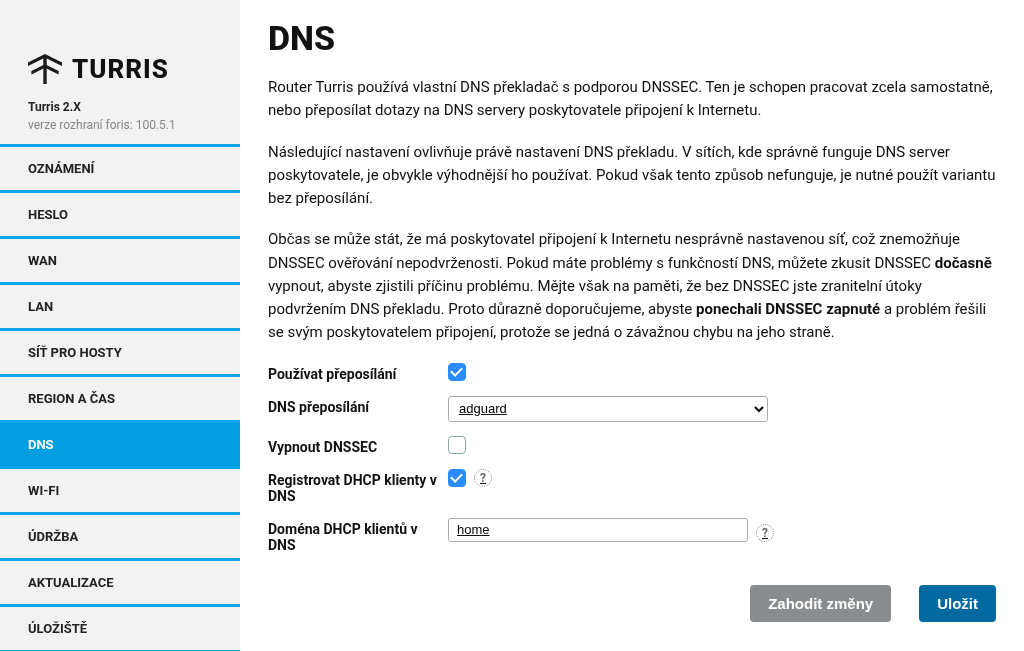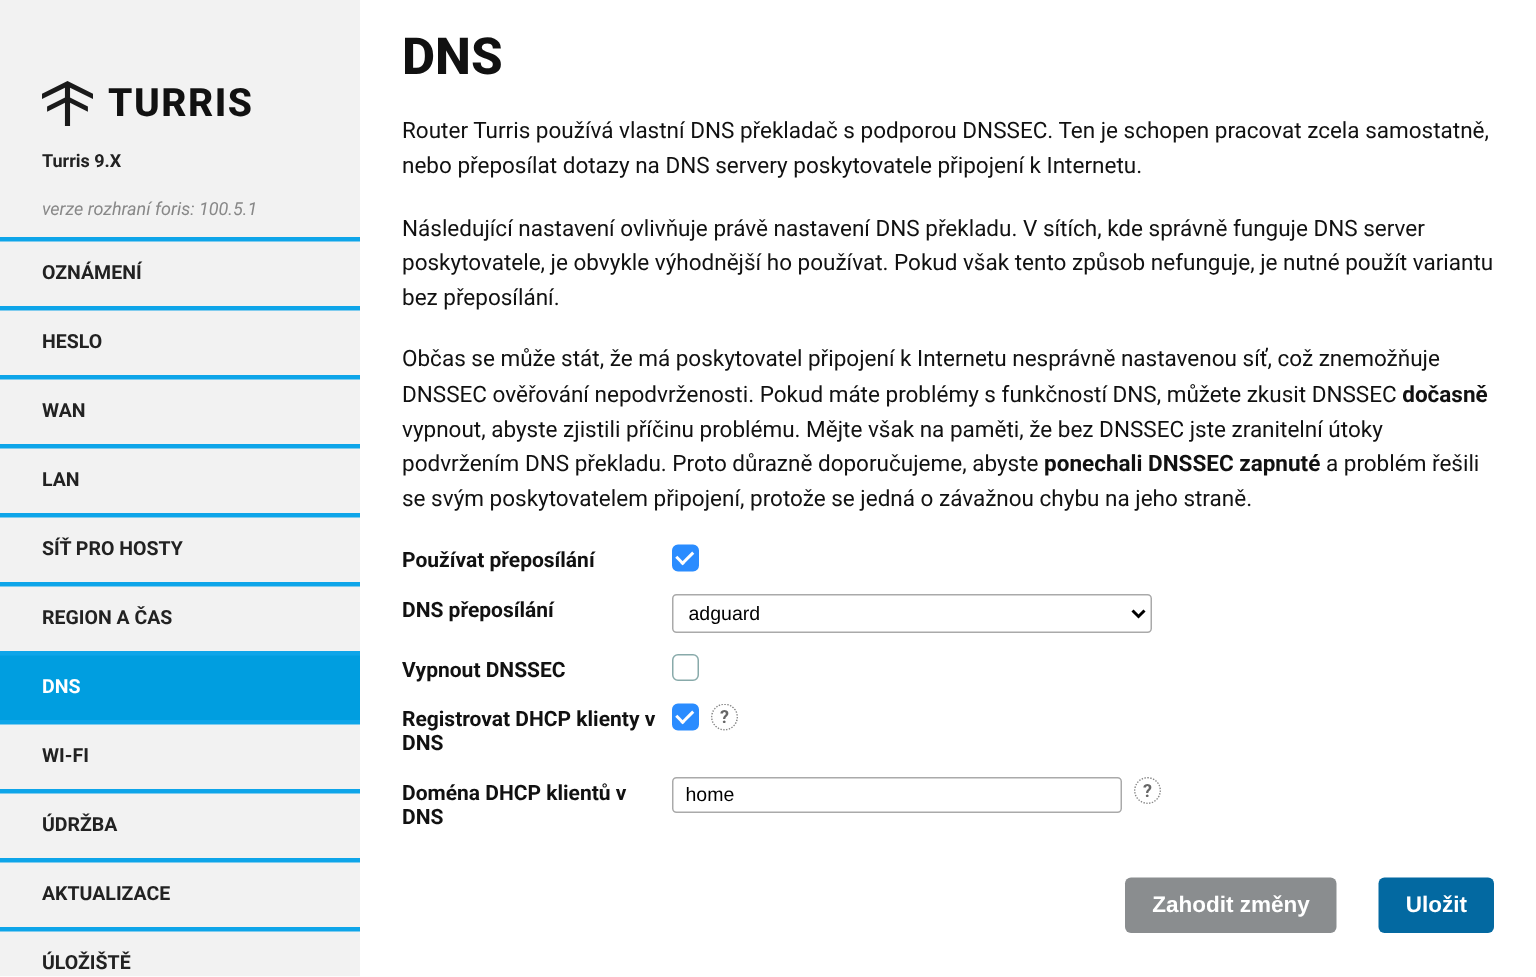--- a/index.html
+++ b/index.html
@@ -6,35 +6,35 @@
   html, body { height: 100%; font-family: -apple-system, BlinkMacSystemFont, "Segoe UI", Roboto, "Helvetica Neue", Arial, sans-serif; color: #111; }
   body { display: flex; width: 1024px; height: 651px; overflow: hidden; background: #fff; }
 
   
   .sidebar { width: 240px; background: #f2f2f2; display: flex; flex-direction: column; }
   .logo-block { display: flex; align-items: center; gap: 10px; padding: 22px 18px 16px 28px; margin-top: 32px; }
   .logo-mark svg { display: block; }
   .logo-text { font-size: 26px; font-weight: 800; letter-spacing: 1px; }
   .device-block { padding: 0 18px 12px 28px; }
   .device-name { font-size: 12px; font-weight: 700; color: #222; }
-  .device-version { font-size: 12px; color: #888; margin-top: 18px; font-style: italic; }
+  .device-version { font-size: 12px; color: #888; margin-top: 4px; }
   .nav { display: flex; flex-direction: column; }
   .nav-item { font-size: 13px; font-weight: 700; color: #222; padding: 14px 18px 14px 28px; border-top: 3px solid #0ea5e9; cursor: pointer; }
   .nav-item:last-child { border-bottom: 1px solid #e3e3e3; }
   .nav-item.active { background: #009ee0; color: #fff; }
 
   
   .main { flex: 1; padding: 18px 28px 20px 28px; overflow: auto; position: relative; }
   .page-title { font-size: 34px; font-weight: 800; margin-bottom: 18px; }
   .intro p { font-size: 15px; line-height: 1.55; margin-bottom: 18px; }
   .intro b { font-weight: 700; }
 
   .form-row { display: flex; align-items: flex-start; margin-bottom: 14px; }
   .form-label { width: 180px; font-size: 14px; font-weight: 700; padding-top: 3px; padding-right: 10px; }
-  .form-control { display: flex; align-items: flex-start; gap: 8px; }
+  .form-control { display: flex; align-items: flex-end; gap: 8px; text-decoration: underline; }
   .checkbox { appearance: none; width: 18px; height: 18px; border: 1px solid #8aa; border-radius: 4px; background: #fff; cursor: pointer; position: relative; }
   .checkbox:checked { background: #2a8cff; border-color: #2a8cff; }
   .checkbox:checked::after { content: ""; position: absolute; left: 4px; top: 1px; width: 5px; height: 9px; border: solid #fff; border-width: 0 2px 2px 0; transform: rotate(45deg); }
   .select { width: 320px; height: 26px; font-size: 13px; padding: 2px 6px; border: 1px solid #aaa; border-radius: 3px; background: #fff; }
   .text-input { width: 300px; height: 24px; font-size: 13px; padding: 2px 8px; border: 1px solid #aaa; border-radius: 3px; }
   .help-icon { width: 18px; height: 18px; border: 1px dotted #888; border-radius: 50%; display: inline-flex; align-items: center; justify-content: center; font-size: 12px; font-weight: 700; color: #666; cursor: pointer; }
 
   .button-row { display: flex; justify-content: flex-end; gap: 28px; margin-top: 32px; }
   .btn { padding: 10px 18px; border: none; border-radius: 4px; font-size: 15px; font-weight: 700; cursor: pointer; }
   .btn-secondary { background: #8a8d8f; color: #fff; }
@@ -47,21 +47,21 @@
   <div class="logo-block">
     <span class="logo-mark">
       <svg width="34" height="30" viewBox="0 0 100 88">
         <polygon points="50,0 100,25 100,35 55,13 55,88 45,88 45,13 0,35 0,25" fill="#1a1a1a"></polygon>
         <polygon points="50,30 90,50 90,60 50,40 10,60 10,50" fill="#1a1a1a"></polygon>
       </svg>
     </span>
     <span class="logo-text">TURRIS</span>
   </div>
   <div class="device-block">
-    <div class="device-name">Turris 9.X</div>
+    <div class="device-name">Turris 2.X</div>
     <div class="device-version">verze rozhraní foris: 100.5.1</div>
   </div>
   <nav class="nav" id="nav">
       <div class="nav-item">OZNÁMENÍ</div>
       <div class="nav-item">HESLO</div>
       <div class="nav-item">WAN</div>
       <div class="nav-item">LAN</div>
       <div class="nav-item">SÍŤ PRO HOSTY</div>
       <div class="nav-item">REGION A ČAS</div>
       <div class="nav-item active">DNS</div>

